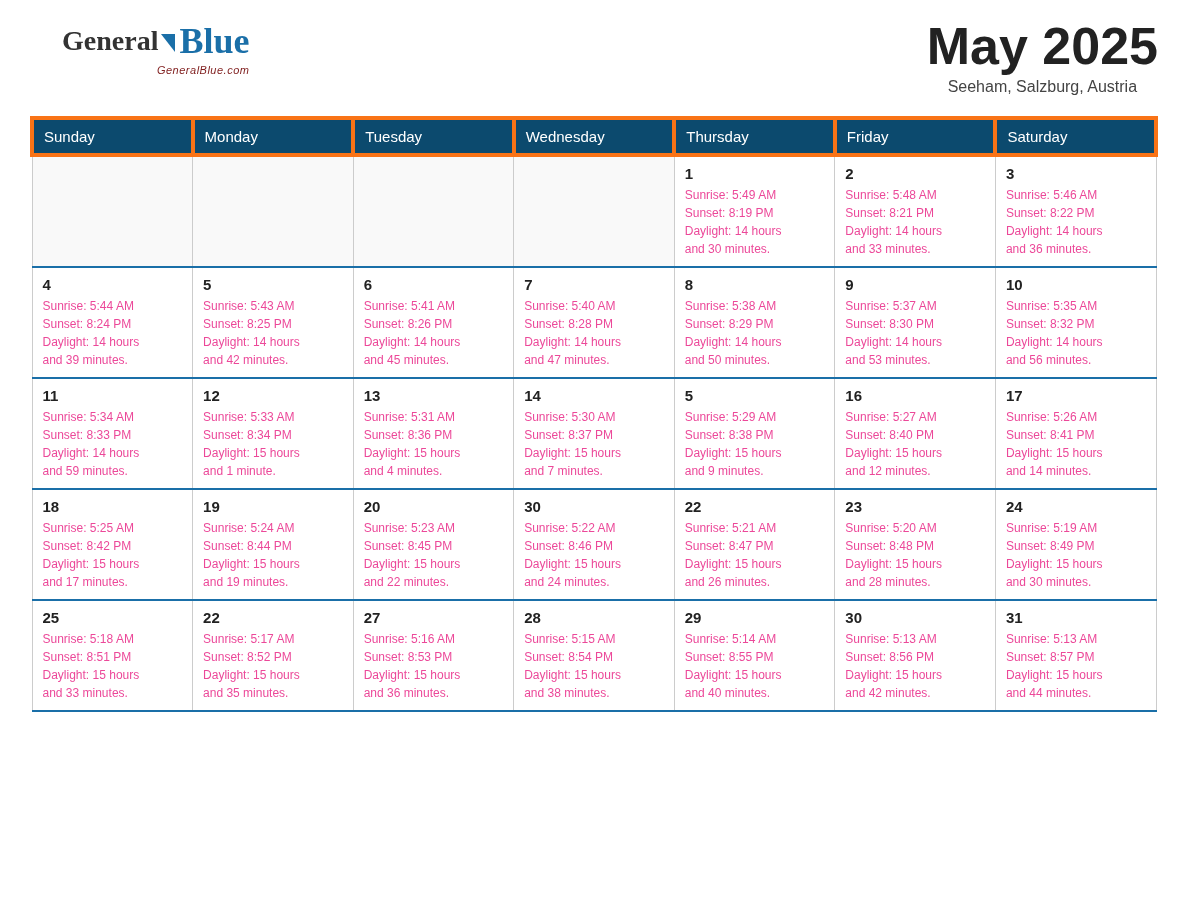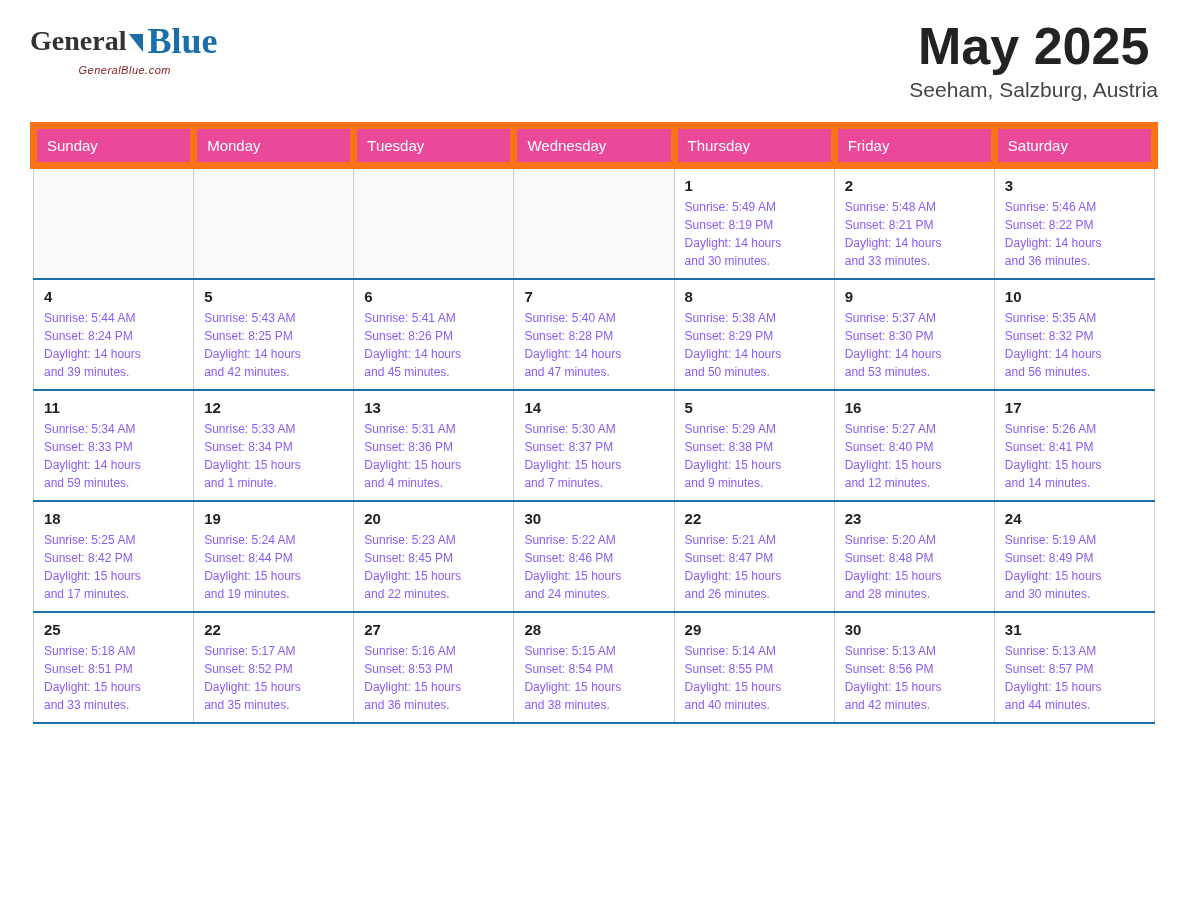--- a/index.html
+++ b/index.html
@@ -12,21 +12,22 @@
     }
     .header {
       display: flex;
       justify-content: space-between;
       align-items: flex-start;
       margin-bottom: 20px;
     }
     .logo {
       display: flex;
       flex-direction: column;
-      align-items: center;
+      align-items: flex-end;
+      margin-left: 32px;
     }
     .logo-top {
       display: flex;
       align-items: center;
     }
     .logo-general {
       font-size: 28px;
       font-weight: bold;
       color: #333;
       font-family: Georgia, serif;
@@ -57,37 +58,37 @@
     .title-section {
       text-align: center;
     }
     .month-year {
       font-size: 52px;
       font-weight: bold;
       color: #222;
       line-height: 1;
     }
     .location {
-      font-size: 21px;
+      font-size: 16px;
       color: #444;
       margin-top: 6px;
     }
     table {
       width: 100%;
       border-collapse: collapse;
       table-layout: fixed;
     }
     thead tr th {
-      background-color: #ec4899;
+      background-color: #0c4a6e;
       color: #fff;
       font-size: 15px;
       font-weight: normal;
       padding: 8px 10px;
       text-align: left;
-      border: 7px solid #f97316;
+      border: 4px solid #f97316;
     }
     tbody tr {
       border-bottom: 2px solid #1a6fa8;
     }
     tbody tr td {
       vertical-align: top;
       padding: 8px 10px;
       font-size: 12.5px;
       color: #333;
       border-right: 1px solid #ccc;
@@ -103,21 +104,21 @@
     }
     .day-number {
       font-size: 15px;
       font-weight: bold;
       color: #222;
       display: block;
       margin-bottom: 4px;
     }
     .day-info {
       font-size: 12px;
-      color: #8b5cf6;
+      color: #ec4899;
       line-height: 1.5;
     }
     .empty-cell {
       background: #f9f9f9;
     }
   </style>
 </head>
 <body>
 
 <div class="header">

